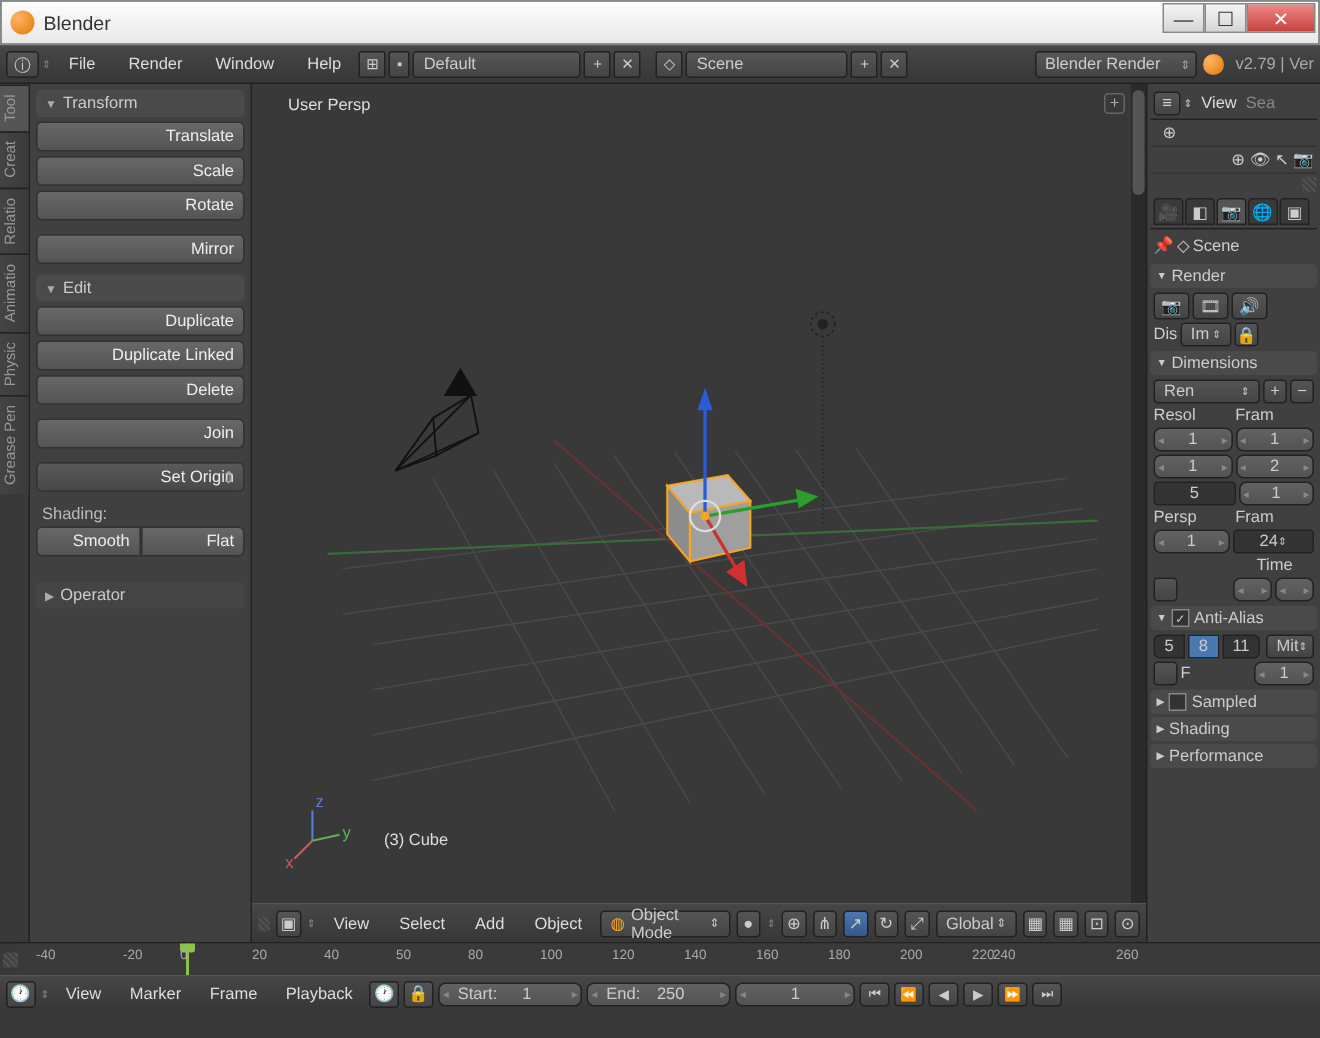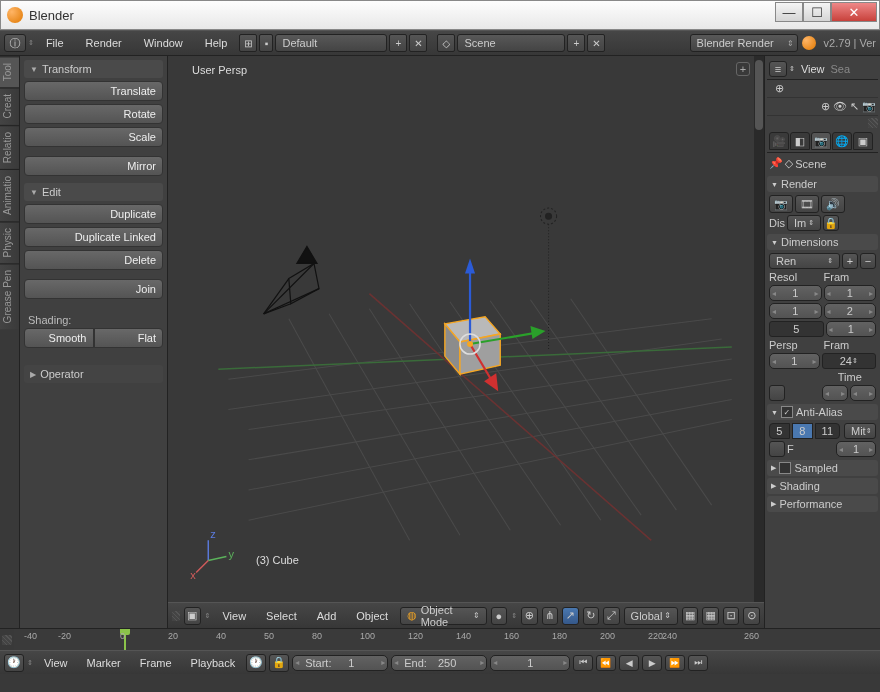--- a/index.html
+++ b/index.html
@@ -122,34 +122,35 @@
     <div class="vtab">Animatio</div>
     <div class="vtab">Physic</div>
     <div class="vtab">Grease Pen</div>
   </div>
 
   <div class="toolshelf">
     <div class="panel-h">
         <span>Transform</span>
       </div>
     <button class="tool-btn">Translate</button>
+    <button class="tool-btn">Scale</button>
     <button class="tool-btn">Rotate</button>
-    <button class="tool-btn">Scale</button>
     <div style="height:6px"></div>
     <button class="tool-btn">Mirror</button>
     <div style="height:4px"></div>
     <div class="panel-h">
         <span>Edit</span>
       </div>
     <button class="tool-btn">Duplicate</button>
     <button class="tool-btn">Duplicate Linked</button>
     <button class="tool-btn">Delete</button>
     <div style="height:6px"></div>
     <button class="tool-btn">Join</button>
     <div style="height:6px"></div>
+    <button class="tool-btn dd">Set Origin</button>
     <div style="height:4px"></div>
     <div class="shelf-label">Shading:</div>
     <div class="btn-row">
       <button class="tool-btn" style="flex:1">Smooth</button>
       <button class="tool-btn" style="flex:1">Flat</button>
     </div>
     <div style="height:14px"></div>
     <div class="panel-h collapsed" style="background:#444">
         <span>Operator</span>
       </div>
@@ -403,21 +404,21 @@
         <span>Performance</span>
       </div>
   </div>
 </div>
 
 <div class="timeline">
   <div class="grip" style="margin:0 2px"></div>
   <div class="tl-ruler">
     <div class="tl-cursor"></div>
   <span class="tl-tick" style="left: 10px;">-40</span>
-      <span class="tl-tick" style="left: 44px;">-20</span>
+      <span class="tl-tick" style="left: 68px;">-20</span>
       <span class="tl-tick" style="left: 106px;">0</span>
       <span class="tl-tick" style="left: 154px;">20</span>
       <span class="tl-tick" style="left: 202px;">40</span>
       <span class="tl-tick" style="left: 250px;">50</span>
       <span class="tl-tick" style="left: 298px;">80</span>
       <span class="tl-tick" style="left: 346px;">100</span>
       <span class="tl-tick" style="left: 394px;">120</span>
       <span class="tl-tick" style="left: 442px;">140</span>
       <span class="tl-tick" style="left: 490px;">160</span>
       <span class="tl-tick" style="left: 538px;">180</span>

